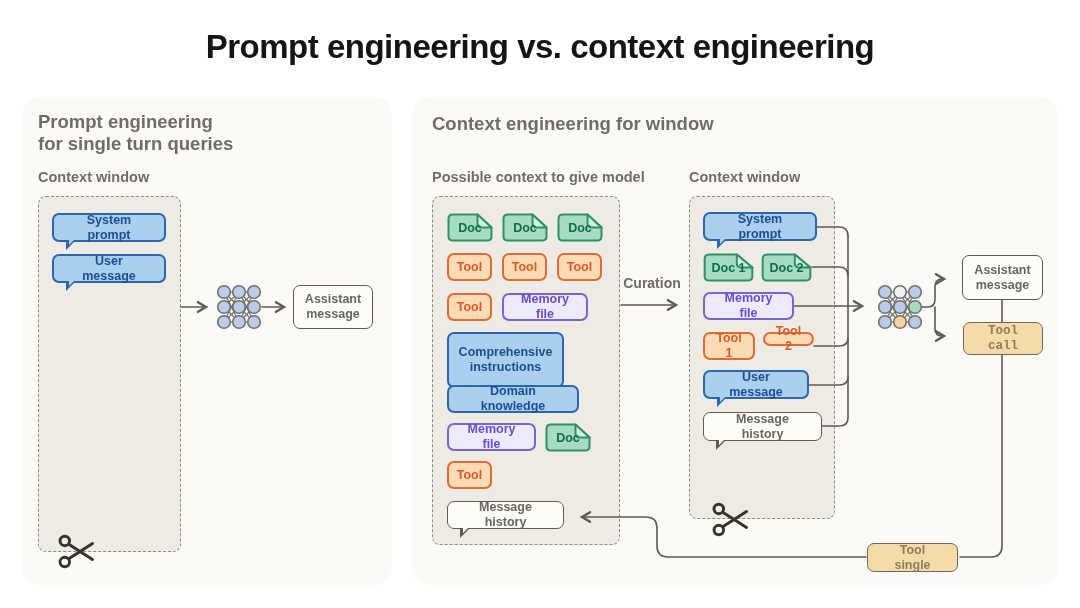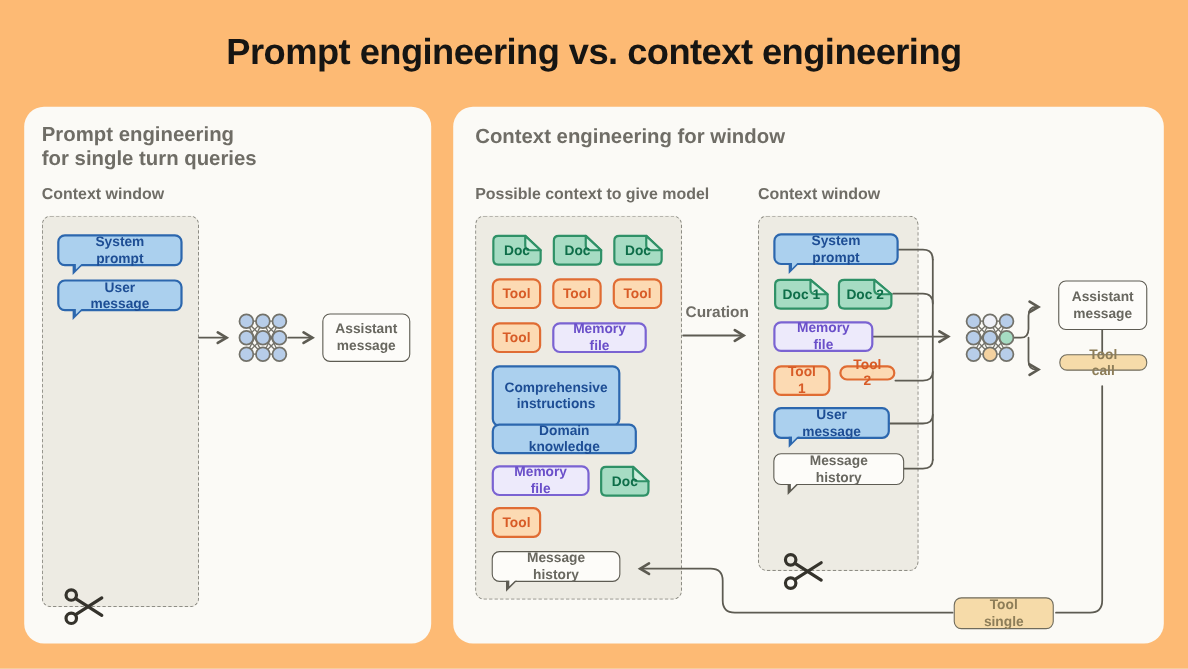--- a/index.html
+++ b/index.html
@@ -1,16 +1,16 @@
 <!DOCTYPE html>
 <html><head>
 <meta charset="utf-8">
 <style>
   html,body{margin:0;padding:0;background:#efece2;font-family:"Liberation Sans",sans-serif;}
-  #stage{position:relative;width:1080px;height:608px;background:#fdba74;overflow:hidden;}
+  #stage{position:relative;width:1080px;height:608px;background:#ffffff;overflow:hidden;}
   .title{position:absolute;left:0;top:28px;width:1080px;text-align:center;font-size:33px;font-weight:800;letter-spacing:-.5px;color:#161513;z-index:4;}
   .panel{position:absolute;background:#fbfaf6;border-radius:18px;z-index:1;}
   .dashedbox{position:absolute;background:#edebe3;border:1.5px dashed #8e8d85;border-radius:8px;box-sizing:border-box;z-index:2;}
   .heading{position:absolute;font-size:18.5px;line-height:22px;font-weight:700;color:#6f6d66;z-index:4;}
   .label{position:absolute;font-size:14.5px;font-weight:700;color:#6f6d66;z-index:4;}
   .overlay{position:absolute;left:0;top:0;z-index:3;pointer-events:none;}
 
   .v-blue  {--bg:#abd0ee;--bd:#2c67ae;--tx:#1d4d94;}
   .v-orange{--bg:#fcdab3;--bd:#e06c33;--tx:#d85c27;}
   .v-purple{--bg:#edeafb;--bd:#7a63d2;--tx:#6a4fc9;}
@@ -208,21 +208,21 @@
       <circle cx="9" cy="24" r="6.3" fill="#b7cde9"></circle>
         <circle cx="24" cy="24" r="6.3" fill="#b7cde9"></circle>
         <circle cx="39" cy="24" r="6.3" fill="#a6dcc3"></circle>
       <circle cx="9" cy="39" r="6.3" fill="#b7cde9"></circle>
         <circle cx="24" cy="39" r="6.3" fill="#f4d2a0"></circle>
         <circle cx="39" cy="39" r="6.3" fill="#b7cde9"></circle>
     </g>
   </svg>
 
   <div class="box v-white" style="left:962px;top:255px;width:81px;height:45px;">Assistant message</div>
-  <div class="box v-tan" style="left:963px;top:322px;width:80px;height:15px;">Tool call</div>
+  <div class="box v-tan" style="left:963px;top:322px;width:80px;height:33px;font-family:Liberation Mono, monospace;">Tool call</div>
   <div class="box v-tan" style="left:867px;top:543px;width:91px;height:29px;">Tool single</div>
 
   <svg class="overlay" width="1080" height="608" viewBox="0 0 1080 608">
     <defs>
       <marker id="ah" markerWidth="9" markerHeight="9" refX="6" refY="4" orient="auto">
         <path d="M1,1 L6,4 L1,7" fill="none" stroke="#5d5b52" stroke-width="1.5" stroke-linecap="round"></path>
       </marker>
     </defs>
     <g fill="none" stroke="#5d5b52" stroke-width="1.6" stroke-linecap="round">
 

